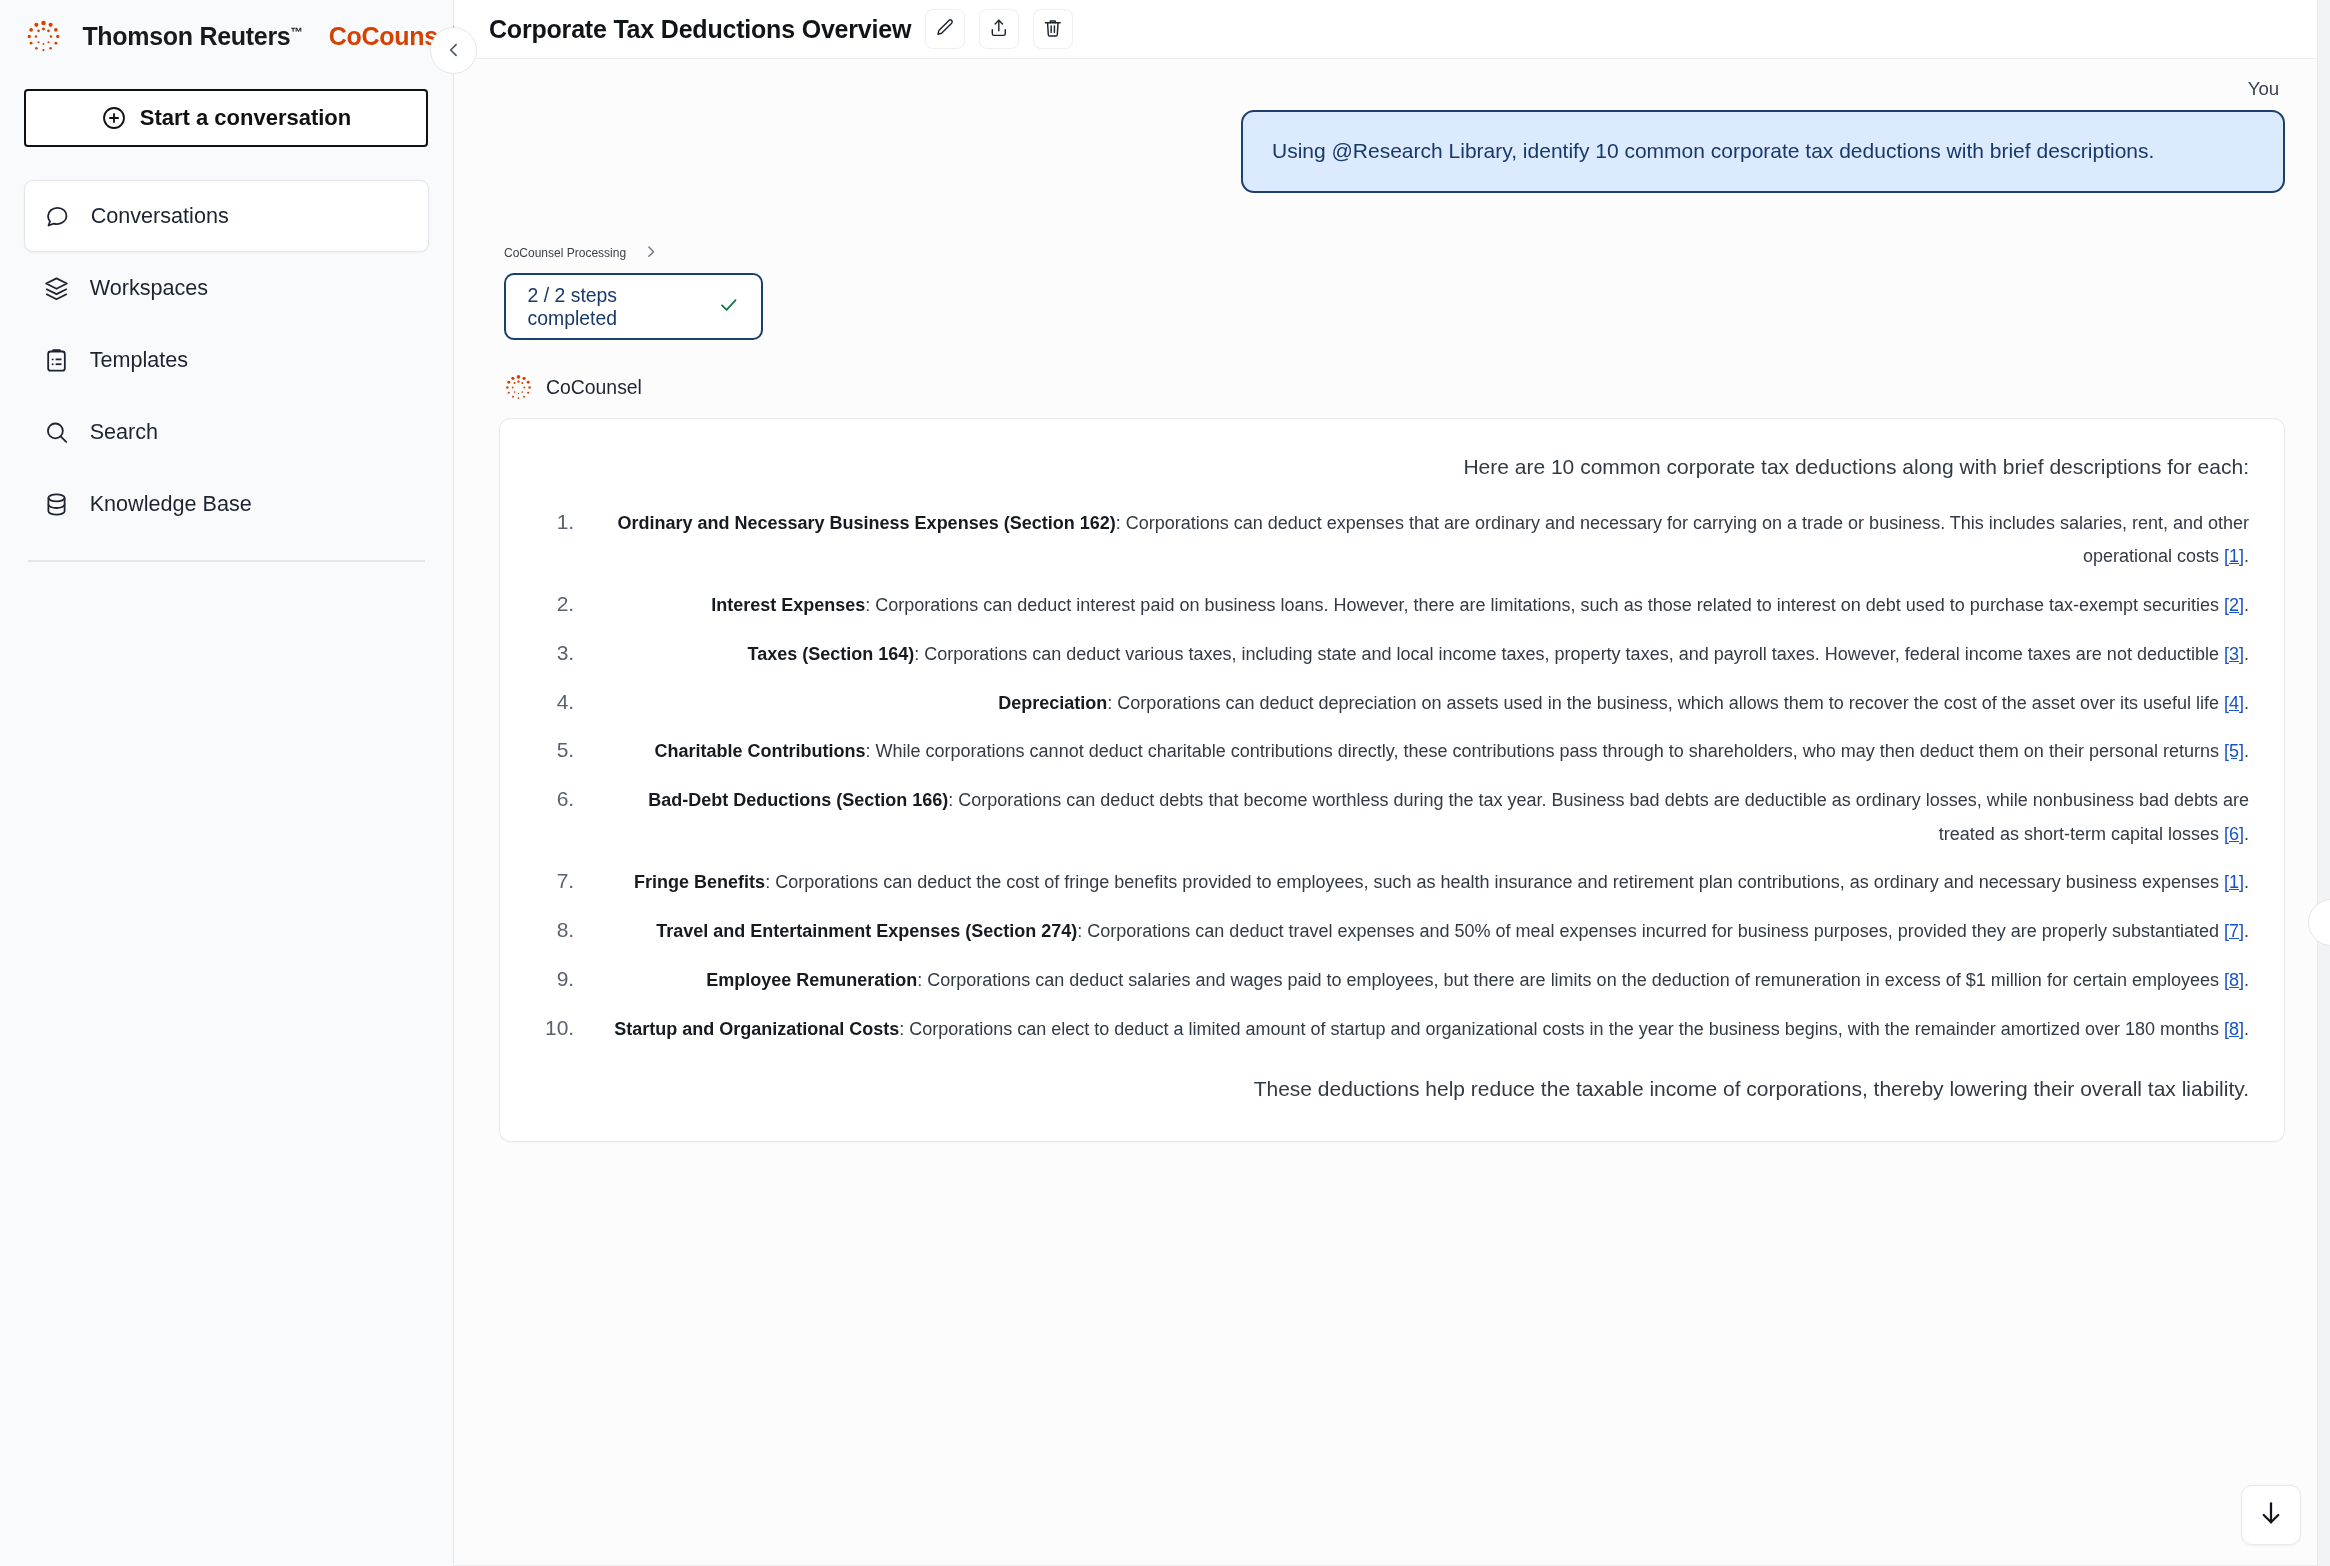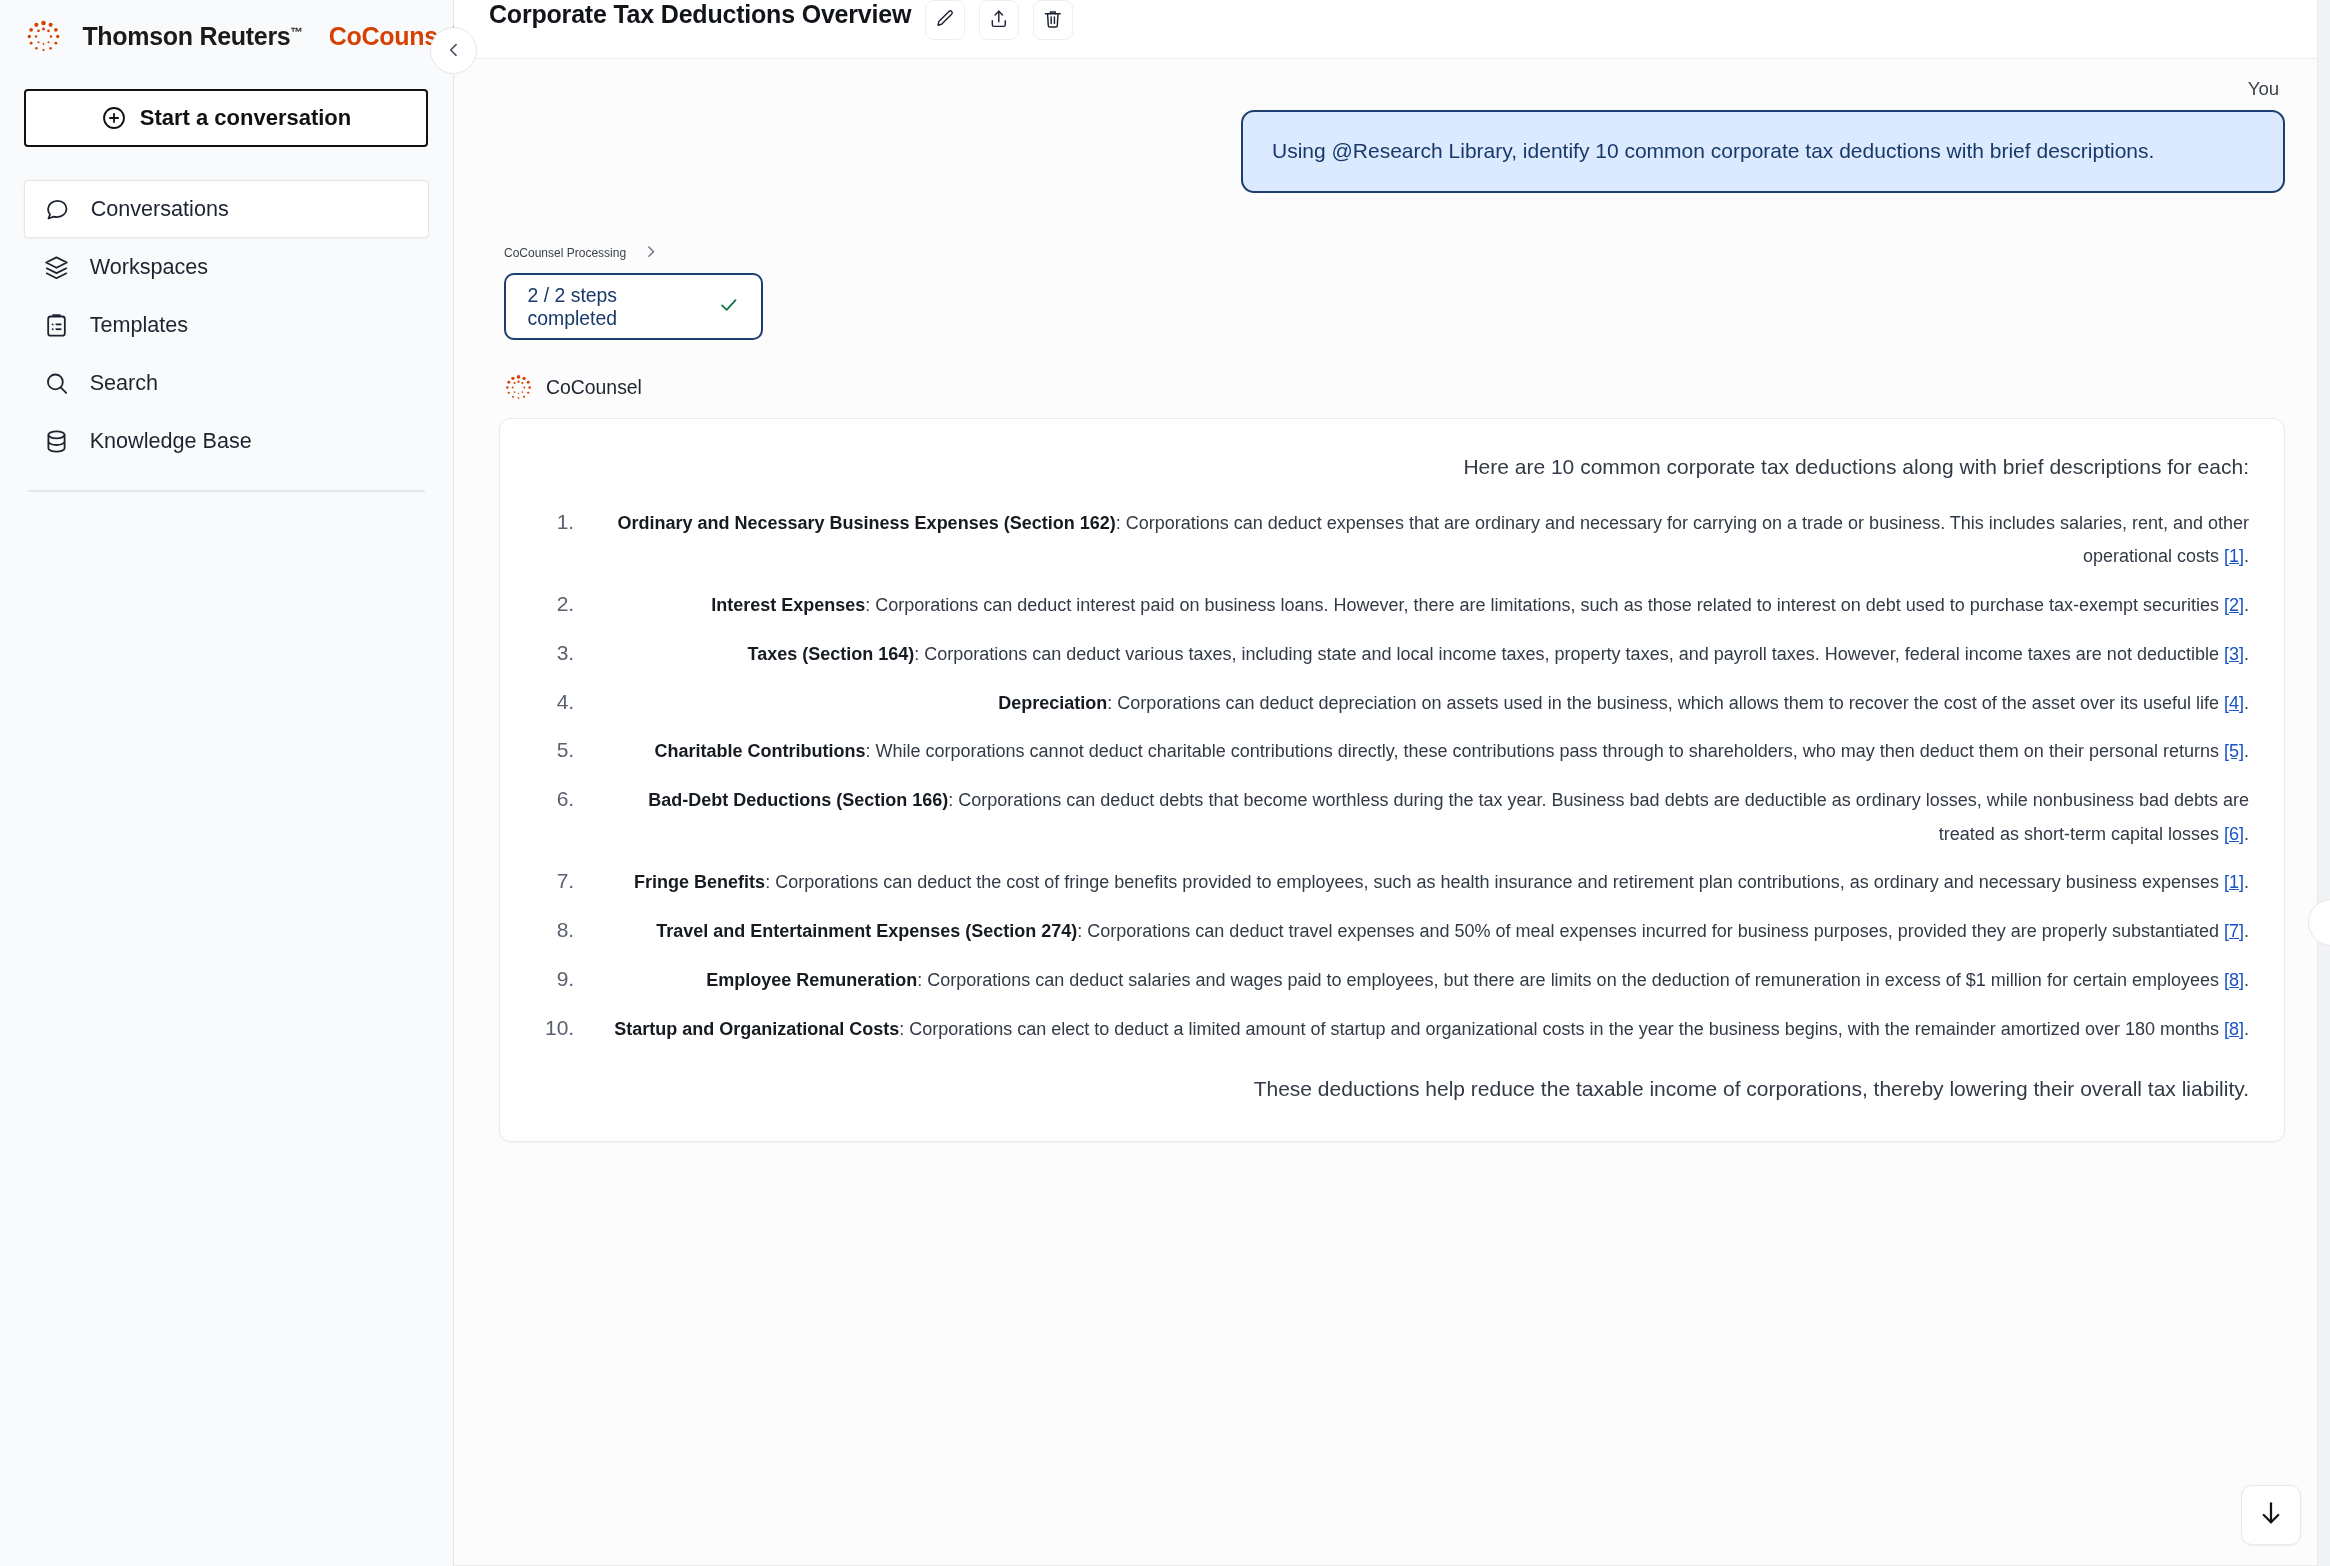--- a/index.html
+++ b/index.html
@@ -34,22 +34,22 @@
     border-radius: 4px;
     display: flex; align-items: center; justify-content: center; gap: 13px;
     font-size: 22px; font-weight: 700; color: #111111;
     cursor: pointer;
   }
   .plus-ico { width: 26px; height: 26px; flex: 0 0 26px; }
 
   .nav { margin-top: 33px; }
   .nav-item {
     display: flex; align-items: center; gap: 20px;
-    height: 58px; padding: 0 18.7px;
-    border-radius: 4px;
+    height: 72px; padding: 0 18.7px;
+    border-radius: 9px;
     font-size: 21.6px; color: #1d2430;
     cursor: pointer;
   }
   .nav-item.active { background: #ffffff; border: 1.4px solid #e4e6ea; box-shadow: 0 0.7px 2.2px rgba(0,0,0,.05); }
   .nav-ico { width: 27px; height: 27px; flex: 0 0 27px; display: flex; align-items: center; justify-content: center; }
   .nav-ico svg { width: 27px; height: 27px; }
   .nav-sep { height: 1.4px; background: #e4e6ea; margin: 20px 4.3px; }
   .nav-item.recent { margin-top: 7.2px; }
 
   .collapse-handle {
@@ -63,21 +63,21 @@
     position: absolute; right: -24.5px; top: 899px;
     width: 47px; height: 47px; border-radius: 50%;
     background: #ffffff; border: 1.4px solid #e4e6ea;
     z-index: 30;
   }
 
   
   .main { flex: 1; height: 1566px; position: relative; background: #ffffff; display: flex; flex-direction: column; }
   .topbar {
     height: 59px; flex: 0 0 59px;
-    display: flex; gap: 14px;
+    display: flex; align-items: center; gap: 14px;
     padding-left: 35px;
     border-bottom: 1.4px solid #eceef1;
     background: #ffffff;
   }
   .doc-title { font-size: 25px; font-weight: 700; color: #111418; letter-spacing: -0.2px; }
   .icon-btn {
     width: 40px; height: 40px; border-radius: 8px;
     border: 1.4px solid #eceef1; background: #ffffff;
     display: flex; align-items: center; justify-content: center;
     cursor: pointer;

